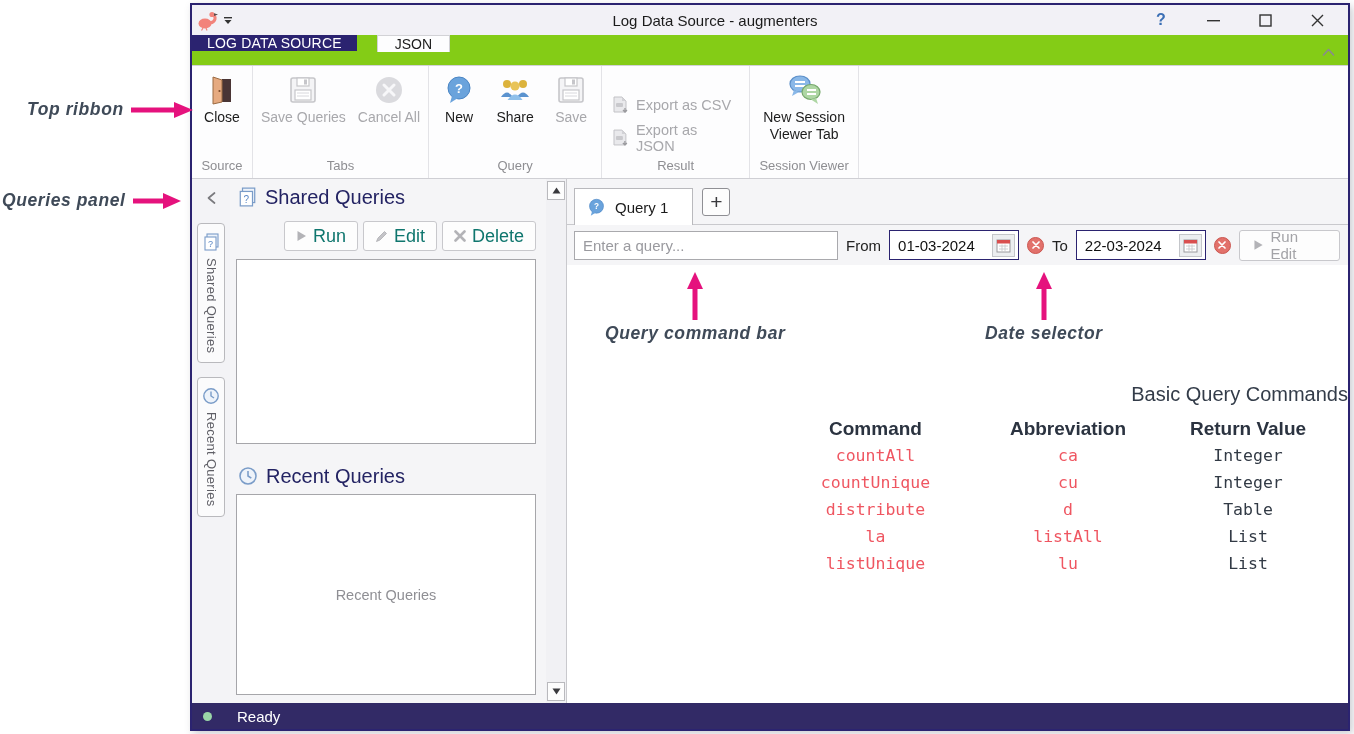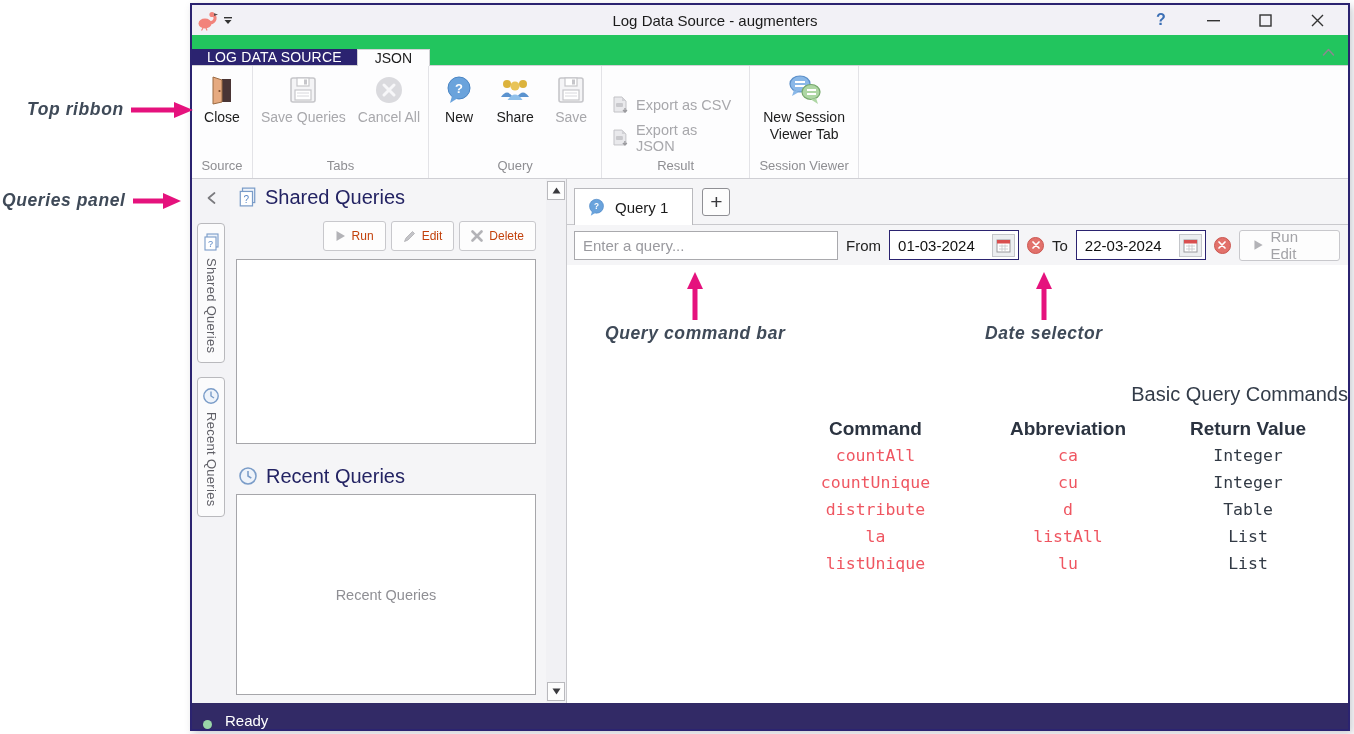--- a/index.html
+++ b/index.html
@@ -13,21 +13,21 @@
 
   
   .titlebar { height:30px; display:flex; align-items:center; background:#f2f1f6; padding:0 4px; }
   .titlebar .sysmenu { display:flex; align-items:center; gap:2px; width:150px; cursor:default; }
   .titlebar .title { flex:1; text-align:center; font-size:15px; color:#1b1b1b; }
   .win-controls { display:flex; align-items:center; width:260px; justify-content:flex-end; gap:26px; padding-right:14px; }
   .win-btn { width:26px; height:22px; display:flex; align-items:center; justify-content:center; cursor:pointer; }
   .help-q { color:#3b6fb5; font-size:16px; font-weight:bold; }
 
   
-  .tabrow { height:30px; display:flex; align-items:flex-end; background:#22c55e; position:relative; }
+  .tabrow { height:30px; display:flex; align-items:flex-start; background:#84cc16; position:relative;gap:20px; }
   .tab-file { background:#2b2370; color:#fff; font-size:14px; padding:0 15px; display:flex; align-items:center; letter-spacing:.2px; }
   .tab-home { background:#fdfdfe; border:1px solid #d2d2d6; border-bottom:none; color:#1b1b1b;
     font-size:14px; padding:0 17px; display:flex; align-items:center; margin-bottom:-1px; }
   .ribbon-collapse { position:absolute; right:10px; bottom:4px; width:20px; height:18px;
     display:flex; align-items:center; justify-content:center; cursor:pointer; }
 
   
   .ribbon { height:114px; background:#fdfdfe; border-top:1px solid #d2d2d6; border-bottom:1px solid #cfcfd4; display:flex; }
   .rgroup { display:flex; flex-direction:column; border-right:1px solid #e3e3e7; padding:3px 4px 0 4px; }
   .rgroup-body { flex:1; display:flex; align-items:flex-start; justify-content:center; gap:4px; }
@@ -47,21 +47,21 @@
   .collapse-btn { width:22px; height:22px; display:flex; align-items:center; justify-content:center; cursor:pointer; }
   .vtab { display:flex; flex-direction:column; align-items:center; gap:7px; background:#fbfbfc;
     border:1px solid #b9b9bd; border-radius:4px; padding:9px 2px; width:28px; cursor:pointer; }
   .vtab .vlabel { writing-mode:vertical-rl; font-size:13px; color:#5f5f66; letter-spacing:.3px; }
 
   
   .qpanel { width:316px; background:#f5f5f7; display:flex; flex-direction:column; padding:0 10px 8px 6px; }
   .phead { height:36px; display:flex; align-items:center; gap:8px; font-size:20px; color:#232363; padding-left:2px; flex:none; }
   .pbtn-row { display:flex; justify-content:flex-end; gap:5px; margin:6px 0 8px 0; flex:none; }
   .pbtn { height:30px; padding:0 11px; background:#fdfdfd; border:1px solid #c8c8cc; border-radius:3px;
-    color:#c2410c; font-size:12px; display:flex; align-items:center; gap:6px; cursor:default; }
+    color:#0f766e; font-size:18px; display:flex; align-items:center; gap:6px; cursor:default; }
   .listbox { background:#fff; border:1px solid #a6a6aa; }
   .listbox.shared { height:185px; flex:none; }
   .listbox.recent { flex:1; display:flex; align-items:center; justify-content:center; }
   .list-placeholder { color:#8f8f94; font-size:14.5px; }
   .phead.recent-head { margin-top:14px; }
 
   
   .vscroll { width:20px; display:flex; flex-direction:column; background:#f1f1f4; padding:2px 0; }
   .scroll-btn { width:18px; height:19px; margin:0 1px; background:#fdfdfd; border:1px solid #b9b9bd;
     display:flex; align-items:center; justify-content:center; cursor:pointer; }
@@ -93,21 +93,21 @@
 
   
   .cmds-title { font-size:20px; color:#333c49; }
   .cmds-grid { margin-top:9px; display:grid; grid-template-columns:225px 160px 200px; }
   .cmds-grid .cell { text-align:center; line-height:27px; }
   .cmds-grid .hdr { font-weight:bold; font-size:19px; color:#2b3340; }
   .cmds-grid .cmd, .cmds-grid .abbr { font-family:"DejaVu Sans Mono",monospace; font-size:16.5px; color:#ef5661; }
   .cmds-grid .ret { font-family:"DejaVu Sans Mono",monospace; font-size:16.5px; color:#323a45; }
 
   
-  .statusbar { height:26px; background:#322a66; display:flex; align-items:flex-end; gap:13px; padding:0 11px; flex:none; }
+  .statusbar { height:26px; background:#322a66; display:flex; align-items:center; gap:25px; padding:0 11px; flex:none; }
   .status-dot { width:9px; height:9px; border-radius:50%; background:#9ad6a8; }
   .status-text { color:#fff; font-size:15px; }
 
   
   .ann { position:absolute; font-style:italic; font-weight:700; color:#3f4a58; font-size:17.5px; letter-spacing:.6px; }
   .ann-row { display:flex; align-items:center; gap:7px; }
   .ann-col { display:flex; flex-direction:column; align-items:center; gap:3px; }
   .ann-top-ribbon { left:27px; top:99px; }
   .ann-queries-panel { left:2px; top:190px; }
   .ann-query-cmdbar { left:605px; top:272px; }

